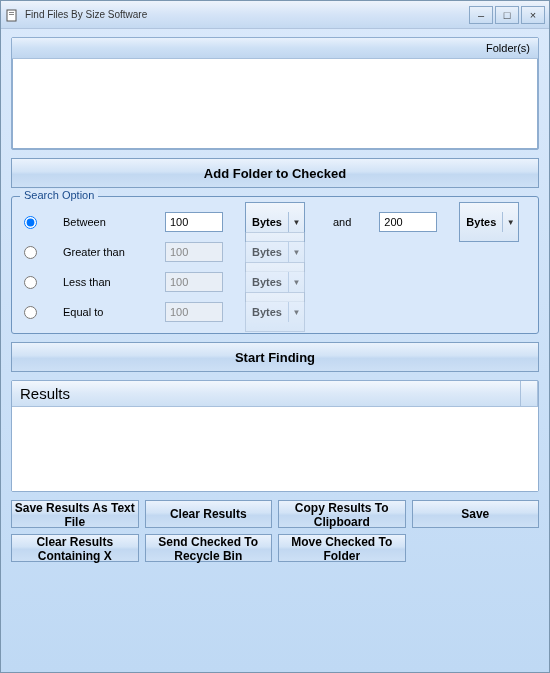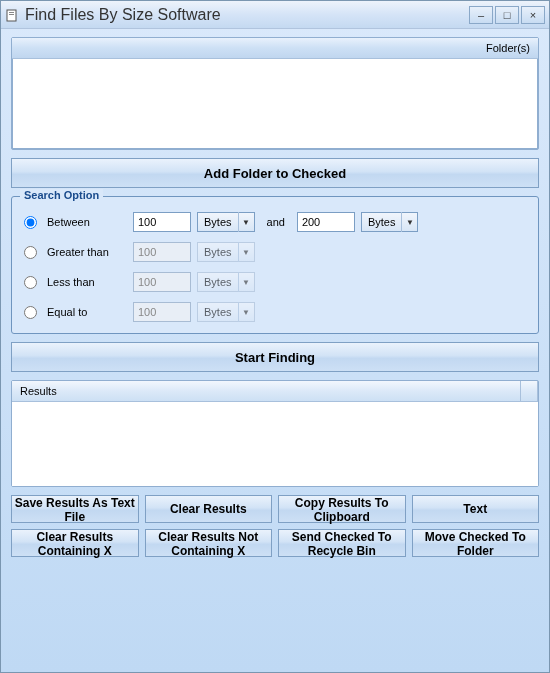--- a/index.html
+++ b/index.html
@@ -30,21 +30,21 @@
     height: 16px;
     margin-right: 4px;
     display: inline-flex;
     align-items: center;
     justify-content: center;
     font-size: 10px;
   }
   .titlebar .title {
     flex: 1;
     color: #333;
-    font-size: 16px;
+    font-size: 10px;
   }
   .titlebar .winbtn {
     width: 24px;
     height: 18px;
     margin-left: 2px;
     background: linear-gradient(to bottom, #e8f0fa, #c8dcf2);
     border: 1px solid #8aa8c8;
     display: flex;
     align-items: center;
     justify-content: center;
@@ -96,27 +96,26 @@
     background: #d9e8fa;
   }
   .fieldset-legend {
     position: absolute;
     top: -8px;
     left: 8px;
     background: #d9e8fa;
     padding: 0 4px;
     font-size: 11px;
     color: #1a4b8c;
-    font-weight: bold;
   }
   .opt-row {
     display: flex;
     align-items: center;
     height: 30px;
-    gap: 6px;
+    gap: 22px;
   }
   .opt-row input[type=radio] {
     margin: 0 4px 0 2px;
   }
   .opt-label {
     width: 80px;
     font-size: 11px;
     color: #000;
   }
   .num-input {
@@ -128,23 +127,24 @@
     font-size: 11px;
   }
   .num-input[disabled] {
     background: #e8eef6;
     color: #888;
     border-color: #a8bcd4;
   }
   .combo {
     display: inline-flex;
     align-items: center;
-    height: 20px;
+    height: 40px;
     border: 1px solid #7b9ec4;
     background: linear-gradient(to bottom, #f0f5fc, #d8e6f6);
+    font-weight: bold;
   }
   .combo.disabled {
     opacity: 0.6;
     border-color: #a8bcd4;
   }
   .combo-text {
     padding: 0 6px;
     font-size: 11px;
     color: #000;
   }
@@ -162,21 +162,21 @@
     padding: 0 6px;
     font-size: 11px;
   }
   .results-header {
     display: flex;
     background: linear-gradient(to bottom, #f2f7fd 0%, #dce9f8 50%, #cde0f4 100%);
     border-bottom: 1px solid #a8c0dc;
   }
   .results-header .col {
     padding: 4px 8px;
-    font-size: 11px;
+    font-size: 15px;
     border-right: 1px solid #a8c0dc;
   }
   .col-results { flex: 1; }
   .col-size { width: 115px; }
   .col-extra { width: 15px; border-right: none; }
   .results-body {
     background: #fff;
     height: 84px;
   }
   .button-grid {
@@ -279,21 +279,20 @@
         <div class="col col-results">Results</div>
         <div class="col col-extra"></div>
       </div>
       <div class="results-body"></div>
     </div>
 
     <div class="button-grid">
       <button class="btn">Save Results As Text File</button>
       <button class="btn">Clear Results</button>
       <button class="btn">Copy Results To Clipboard</button>
-      <button class="btn">Text</button>
+      <button class="btn">Save</button>
       <button class="btn">Clear Results Containing X</button>
-      <button class="btn">Clear Results Not Containing X</button>
       <button class="btn">Send Checked To Recycle Bin</button>
       <button class="btn">Move Checked To Folder</button>
     </div>
 
   </div>
 </div>
 
 </body></html>

